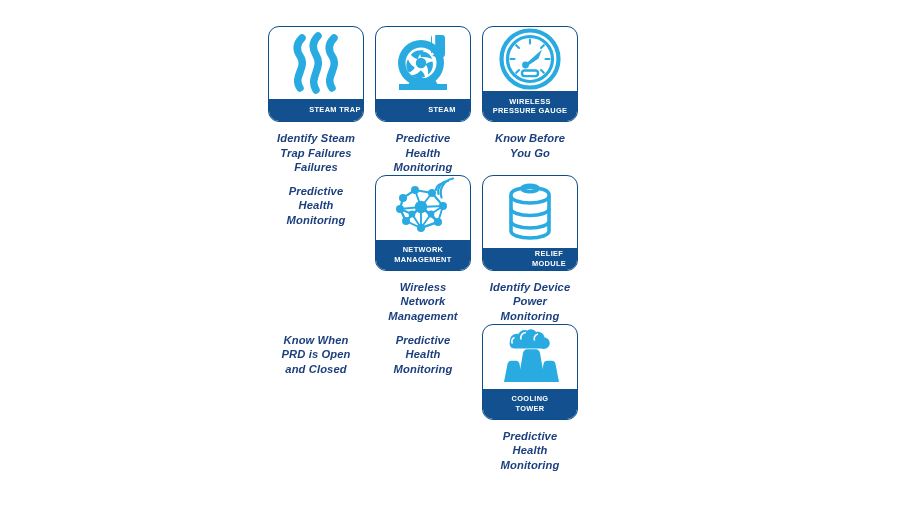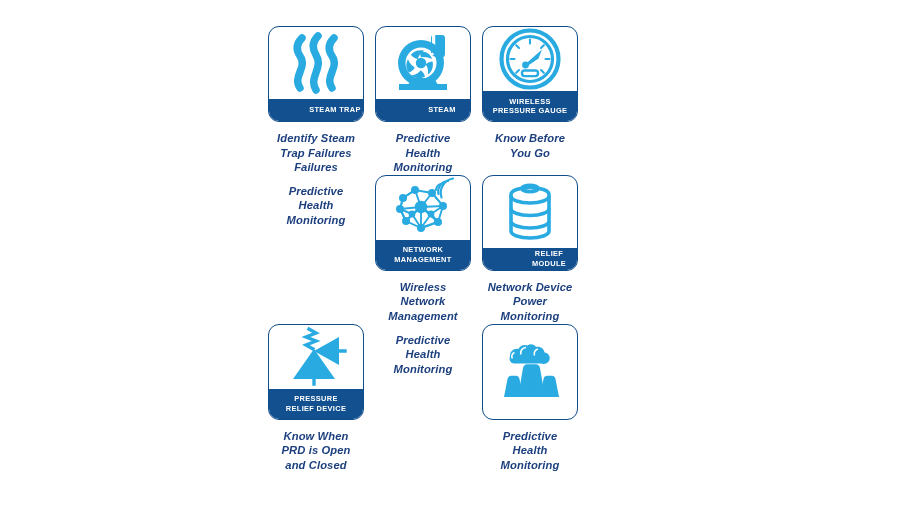--- a/index.html
+++ b/index.html
@@ -252,50 +252,27 @@
                 <path d="M7 41 C7 45 15.5 48 26 48 C36.5 48 45 45 45 41"></path>
               </g>
             </svg>
           </span>
         </div>
         <div class="card-footer footer-1">
           <span><span>RELIEF MODULE</span></span>
         </div>
       </div>
       <div class="caption">
-        <span class="cap-line">Network Device</span>
+        <span class="cap-line">Identify Device</span>
         <span class="cap-line">Power</span>
         <span class="cap-line">Monitoring</span>
       </div>
     </div>
 
     <div class="cell row-3">
-      <div class="card">
-        <div class="icon-area">
-          <span>
-            <svg width="62" height="62" viewBox="0 0 62 62">
-              <g fill="#29ABE2">
-                <path d="M29 28 L8 58 L50 58 Z" transform="translate(0,-4)"></path>
-                <path d="M30 24 L55 10 L55 38 Z" transform="translate(-1,2)"></path>
-              </g>
-              <g stroke="#29ABE2" stroke-width="3.4" fill="none" stroke-linecap="square">
-                <path d="M28 24 L21 20 L31 16 L21 12 L31 8 L24 4"></path>
-                <line x1="29" y1="49" x2="29" y2="59"></line>
-                <line x1="54" y1="26" x2="60" y2="26"></line>
-              </g>
-            </svg>
-          </span>
-        </div>
-        <div class="card-footer footer-2">
-          <span>
-            <span>PRESSURE</span><br>
-            <span>RELIEF DEVICE</span>
-          </span>
-        </div>
-      </div>
       <div class="caption">
         <span class="cap-line">Know When</span>
         <span class="cap-line">PRD is Open</span>
         <span class="cap-line">and Closed</span>
       </div>
     </div>
 
     <div class="cell row-3">
       <div class="caption">
         <span class="cap-line">Predictive</span>
@@ -318,20 +295,26 @@
 
                 <path d="M6 55 L9.5 37 C10 35 11.5 33.8 13 33.8 L18 33.8 C19.5 33.8 21 35 21.5 37 L25 55 Z"></path>
 
                 <path d="M42 55 L45.5 37 C46 35 47.5 33.8 49 33.8 L54 33.8 C55.5 33.8 57 35 57.5 37 L61 55 Z"></path>
 
                 <path d="M20 55 L25 26 C25.6 23.6 27.2 22.3 29 22.3 L38 22.3 C39.8 22.3 41.4 23.6 42 26 L47 55 Z"></path>
               </g>
             </svg>
           </span>
         </div>
+        <div class="card-footer footer-2">
+          <span>
+            <span>COOLING</span><br>
+            <span>TOWER</span>
+          </span>
+        </div>
       </div>
       <div class="caption">
         <span class="cap-line">Predictive</span>
         <span class="cap-line">Health</span>
         <span class="cap-line">Monitoring</span>
       </div>
     </div>
 
   </div>
 </div>

